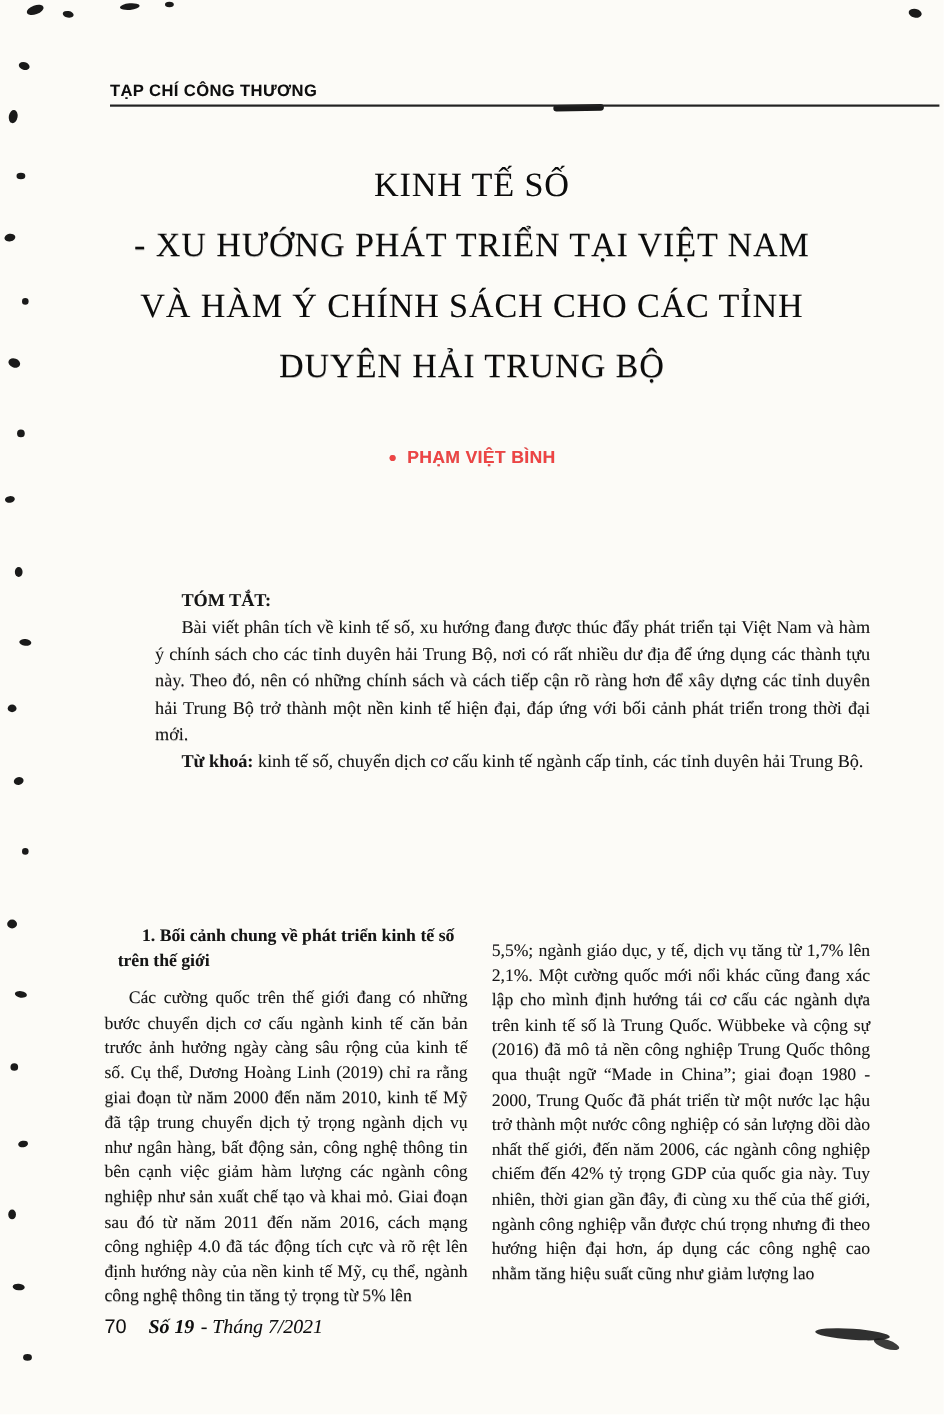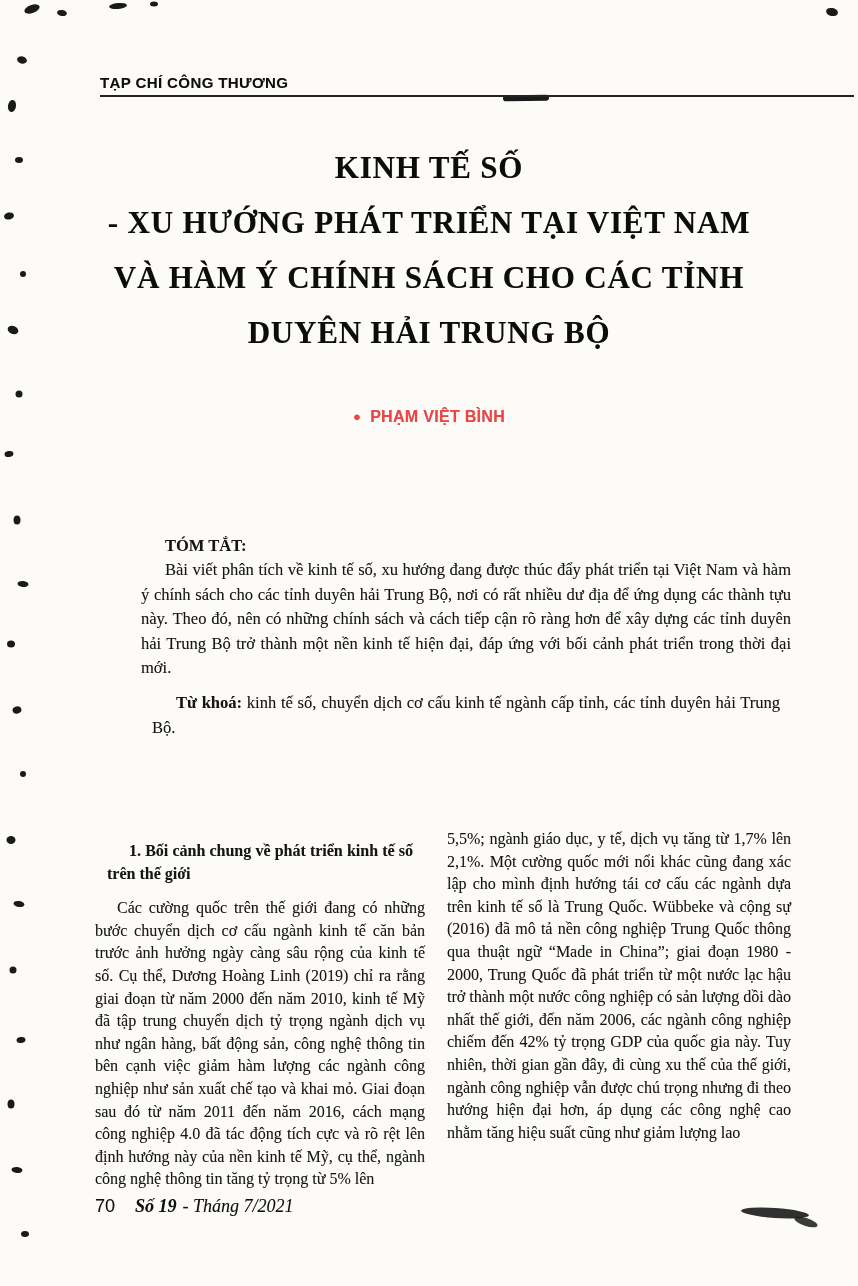--- a/index.html
+++ b/index.html
@@ -41,21 +41,21 @@
     background: #222222;
   }
 
   
   .article-title {
     position: absolute;
     top: 140px; left: 30px; right: 30px;
     margin: 0;
     text-align: center;
     font-size: 31px;
-    font-weight: 700;
+    font-weight: 400;
     line-height: 55px;
     letter-spacing: 0.8px;
     color: #0c0c0c;
   }
   .title-line { display: block; }
 
   
   .author-row {
     position: absolute;
     top: 408px; left: 0; right: 0;
@@ -76,37 +76,37 @@
   .abstract {
     position: absolute;
     top: 534px; left: 141px;
     width: 650px;
     font-size: 16.5px;
     line-height: 24.4px;
     text-align: justify;
   }
   .abstract-heading { margin: 0; font-weight: 700; text-indent: 24px; }
   .abstract-body    { margin: 0; text-indent: 24px; }
-  .keywords         { margin: 11px; text-indent: 24px; }
+  .keywords         { margin: 0; text-indent: 24px; }
   .kw-label         { font-weight: 700; }
 
   
   .body-columns {
     position: absolute;
     top: 828px; left: 95px;
     display: flex;
     gap: 22px;
   }
   .col {
     font-size: 16px;
     line-height: 22.6px;
     text-align: justify;
   }
   .col-left  { width: 330px; }
-  .col-right { width: 344px; }
+  .col-right { width: 344px; margin-top: 26px; }
   .section-heading { margin: 12px; font-weight: 700; text-indent: 22px; }
   .body-par { margin: 0; }
   .indent   { text-indent: 22px; }
 
   
   .page-footer {
     position: absolute;
     top: 1196px; left: 95px;
     font-size: 18px;
     color: #0f0f0f;

